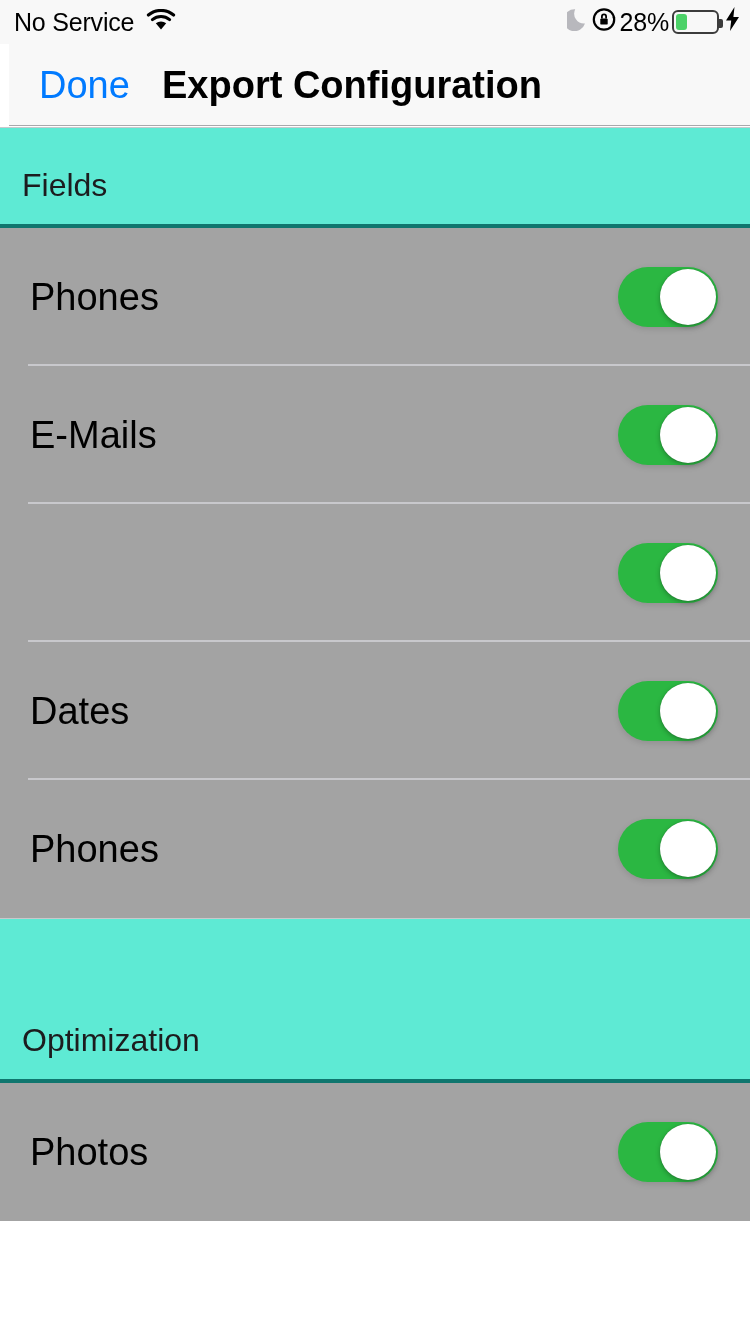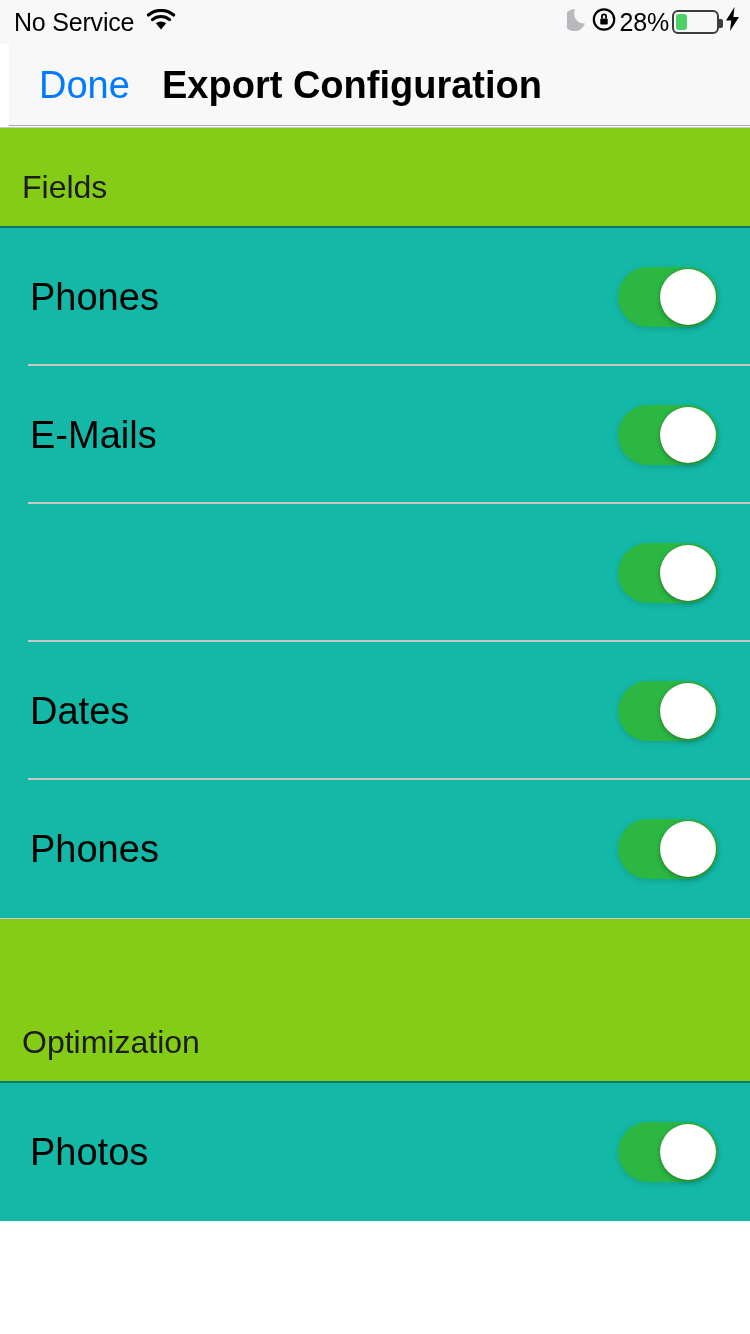--- a/index.html
+++ b/index.html
@@ -52,35 +52,35 @@
   }
   .nav-title{
     position:absolute; left:0; width:686px; text-align:center;
     font-size:38px; font-weight:bold; color:#000; line-height:1;
   }
 
   
   .table{ position:absolute; left:0; top:127px; width:750px; }
 
   .section-header{
-    background:#84cc16;
+    background:#5eead4;
     border-top:1px solid #c8c8cc;
-    border-bottom:2px solid #0f766e;
+    border-bottom:4px solid #0f766e;
     display:flex; align-items:flex-end;
     padding:12px 0 20px 22px;
     color:#1c1c1e; font-size:32px;
   }
   .section-header.first{ height:101px; }
   .section-header.second{ height:165px; }
 
   .rows{ background:#ffffff; }
 
   .row{
     position:relative; height:138px; width:750px;
-    background:#14b8a6;
+    background:#a3a3a3;
     display:flex; align-items:center;
     cursor:pointer;
   }
   .row-label{
     position:absolute; left:30px;
     font-size:38px; color:#000; line-height:1;
   }
   .row-sep{
     position:absolute; left:28px; right:0; bottom:0; height:2px;
     background:#c8c8cc;

